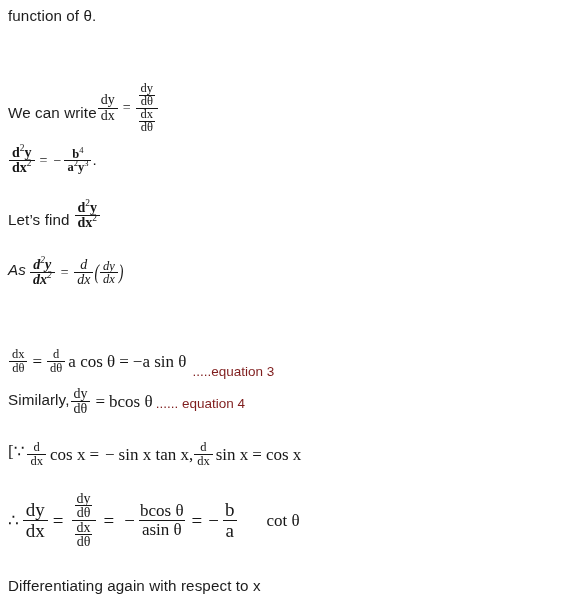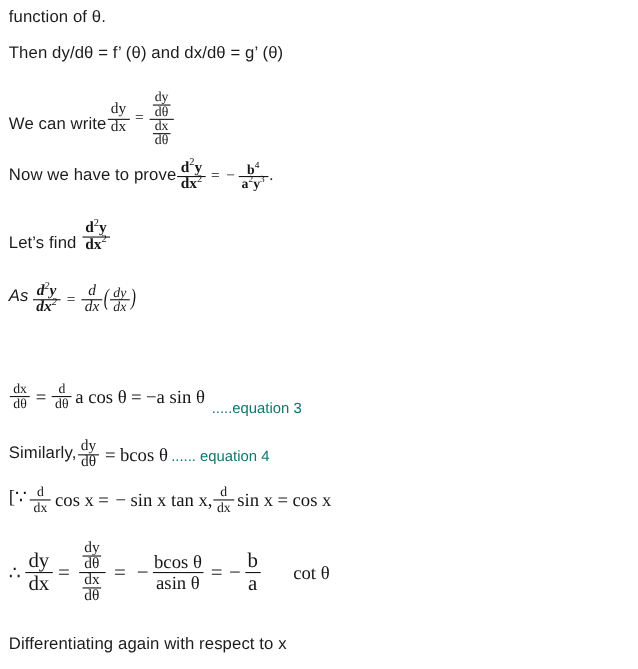--- a/index.html
+++ b/index.html
@@ -85,36 +85,35 @@
   .paren {
     font-family: "Liberation Serif", serif;
     display: inline-block;
     transform: scaleY(1.55);
     transform-origin: center;
   }
 
   .eqtag {
     font-family: "Liberation Sans", sans-serif;
     font-size: 13.5px;
-    color: #0f766e;
+    color: #7f1d1d;
   }
 
   .sm { font-size: 12.5px; }
   .md { font-size: 14px; }
   .lg { font-size: 17px; }
   .xl { font-size: 19px; }
 </style>
 </head>
 <body>
 
 <div class="doc">
 
   <div class="line prose" style="left:8px; top:8px;">function of θ.</div>
 
-  <div class="line prose" style="left:8px; top:41px;">Then dy/dθ = f’ (θ) and dx/dθ = g’ (θ)</div>
 
   <div class="line" style="left:8px; top:97px;">
     <span class="row" style="align-items:baseline;">
       <span class="prose">We can write</span>
       <span class="row mid math" style="position:relative; top:-14px;">
         <span class="frac md">
           <span class="num">dy</span>
           <span class="den">dx</span>
         </span>
         <span class="op md">=</span>
@@ -131,21 +130,20 @@
               <span class="den">dθ</span>
             </span>
           </span>
         </span>
       </span>
     </span>
   </div>
 
   <div class="line" style="left:8px; top:152px;">
     <span class="row" style="align-items:baseline;">
-      <span class="prose">Now we have to prove</span>
       <span class="row mid math" style="position:relative; top:-8px;">
         <span class="frac md">
           <span class="num"><b>d</b><sup>2</sup><b>y</b></span>
           <span class="den"><b>dx</b><sup>2</sup></span>
         </span>
         <span class="op md">=</span>
         <span class="op md tighter">−</span>
         <span class="frac sm">
           <span class="num"><b>b</b><sup>4</sup></span>
           <span class="den"><b>a</b><sup>2</sup><b>y</b><sup>3</sup></span>
@@ -204,21 +202,21 @@
           <span class="den">dθ</span>
         </span>
         <span class="lg" style="padding-left:2px;">a cos θ</span>
         <span class="op lg">=</span>
         <span class="lg">−a sin θ</span>
       </span>
       <span class="eqtag" style="position:relative; top:10px; padding-left:6px;">.....equation 3</span>
     </span>
   </div>
 
-  <div class="line" style="left:8px; top:404px;text-align:center;">
+  <div class="line" style="left:8px; top:392px;text-align:center;">
     <span class="row" style="align-items:baseline;">
       <span class="prose">Similarly,</span>
       <span class="row mid math" style="position:relative; top:-7px;">
         <span class="frac md">
           <span class="num">dy</span>
           <span class="den">dθ</span>
         </span>
         <span class="op lg">=</span>
         <span class="lg">bcos θ</span>
       </span>

